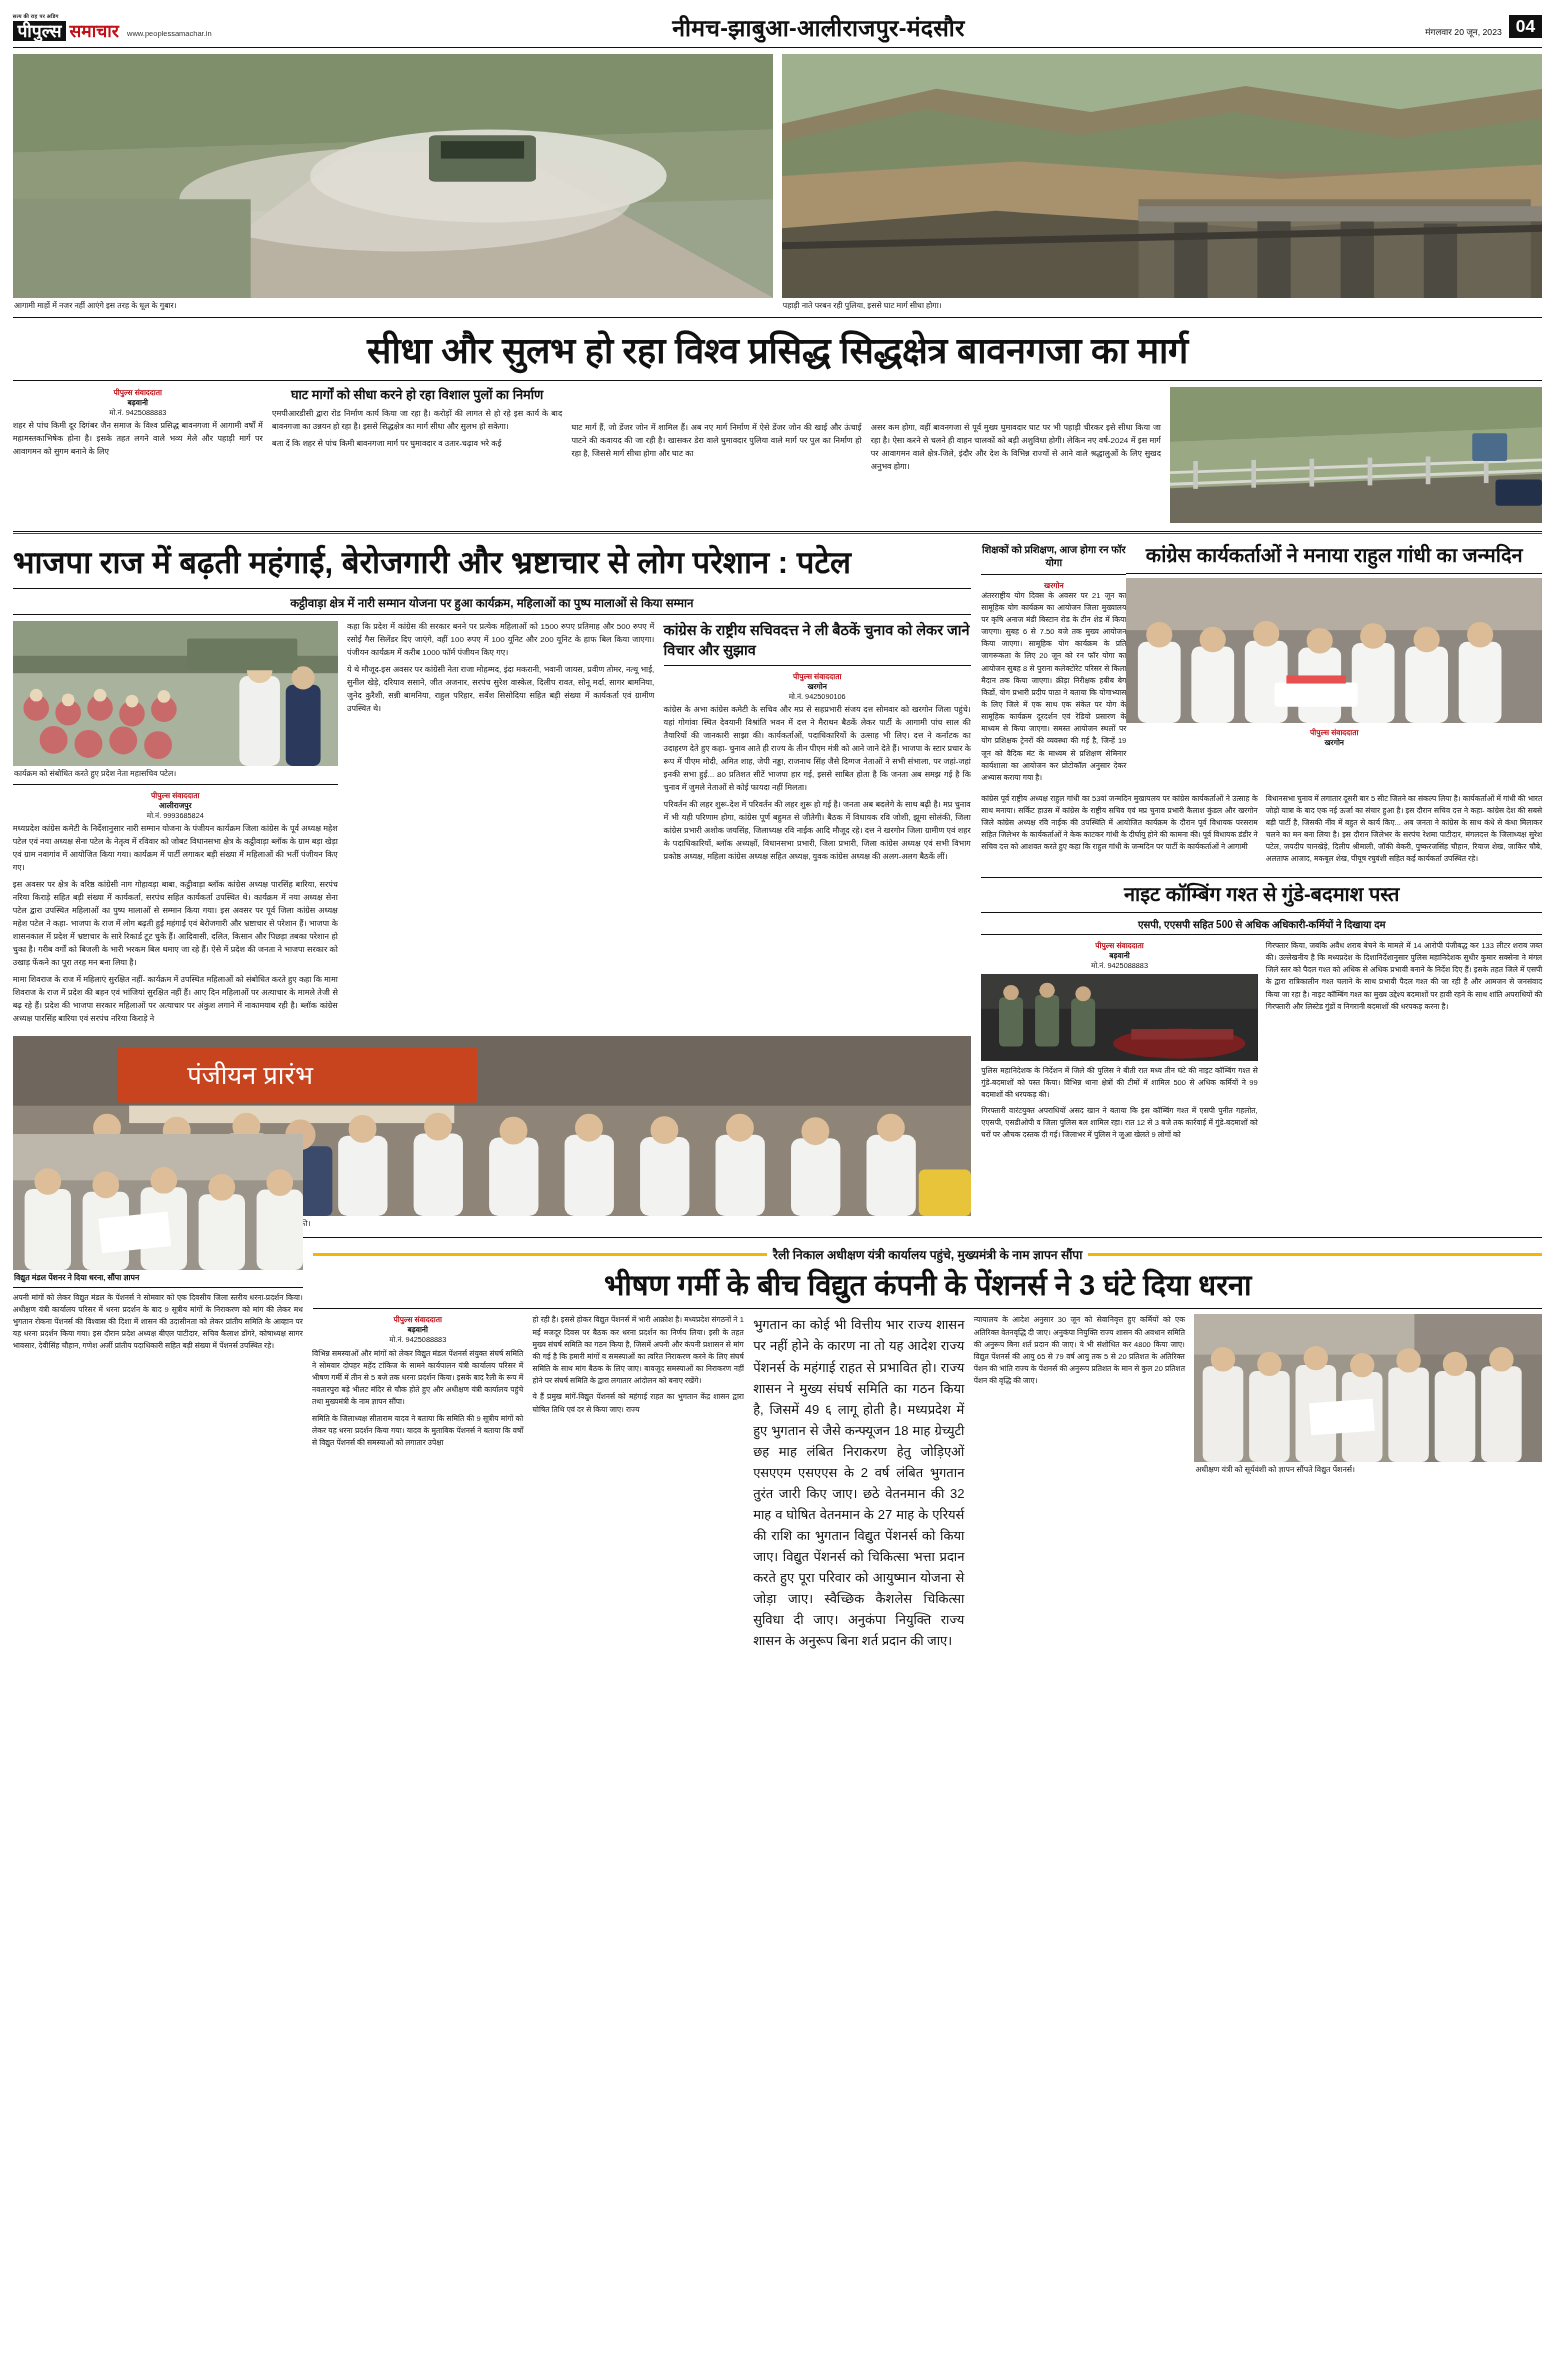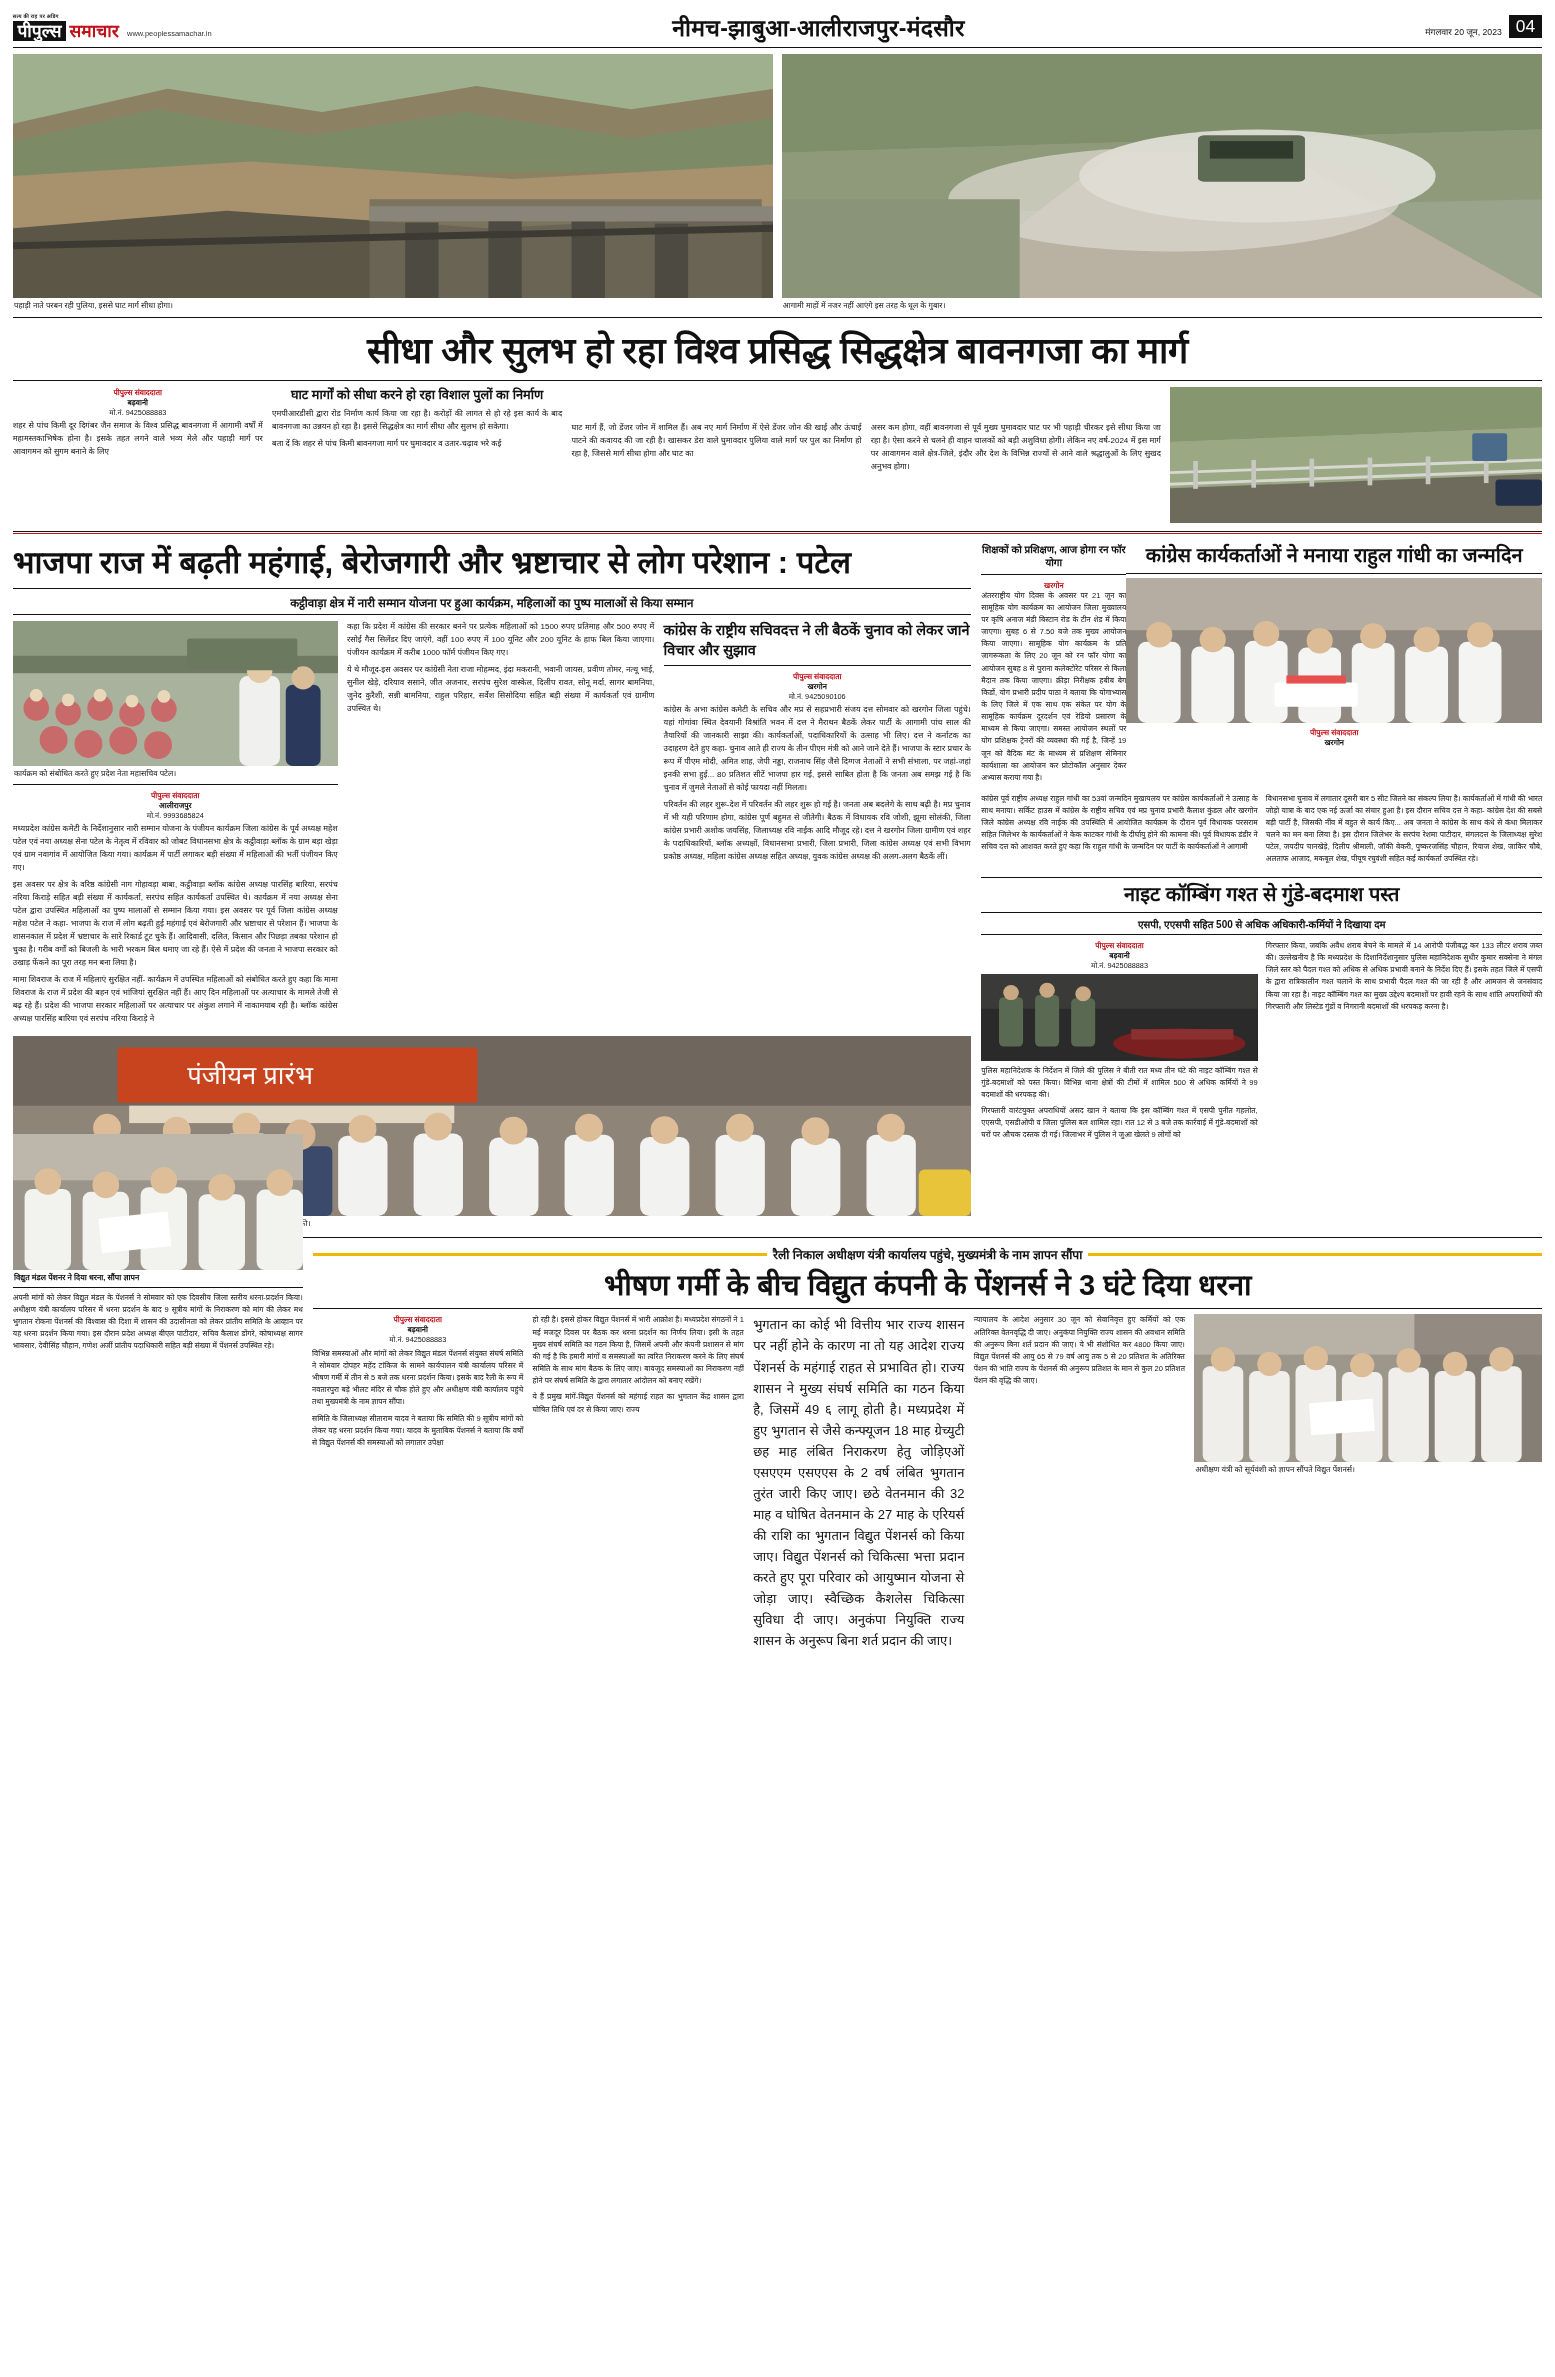--- a/index.html
+++ b/index.html
@@ -16,21 +16,21 @@
   .mh-left { display: flex; align-items: flex-end; gap: 8.1px; }
   .logo-box { display: flex; flex-direction: column; }
   .logo-top { font-size: 5.2px; letter-spacing: 0.3px; color: #222; margin-bottom: 1.2px; font-weight: bold; }
   .logo-main { display: flex; align-items: center; gap: 3.5px; }
   .logo-peoples { background: #111; color: #fff; font-size: 17.4px; font-weight: bold; padding: 1.2px 4.6px; line-height: 1.05; }
   .logo-samachar { color: #c0111a; font-size: 17.4px; font-weight: bold; line-height: 1.05; }
   .logo-url { font-size: 7.5px; color: #333; padding-bottom: 3.5px; }
   .mh-center { font-size: 23px; font-weight: bold; color: #111; letter-spacing: 0.3px; }
   .mh-right { display: flex; align-items: flex-end; gap: 7px; }
   .mh-date { font-size: 8.7px; color: #111; }
-  .page-num { background: #111; color: #fff; font-size: 17.4px; font-weight: normal; padding: 0.6px 7px; }
+  .page-num { background: #111; color: #fff; font-size: 17.4px; font-weight: bold; padding: 0.6px 7px; }
 
   
   .photo { background: linear-gradient(160deg,#9aa98c,#7e8b6e); position: relative; overflow: hidden; }
   .photo.rocky { background: linear-gradient(165deg,#b9a88a 0%, #8d7f63 38%, #6e6a4e 62%, #4a4a3d 100%); }
   .photo.road  { background: linear-gradient(170deg,#cfd6cb 0%, #a9b39c 35%, #8a9279 60%, #6f7560 100%); }
   .photo.rail  { background: linear-gradient(180deg,#b9c4ae 0%, #9aa88d 45%, #8d9a84 100%); }
   .photo.crowd { background: linear-gradient(170deg,#c3c8c0 0%, #9fa79a 40%, #87907f 100%); }
   .photo.indoor{ background: linear-gradient(170deg,#a9a29a 0%, #8a8279 45%, #6d665d 100%); }
   .photo.night { background: linear-gradient(170deg,#4a4a4a 0%, #2e2e2e 60%, #1c1c1c 100%); }
   .photo.stage { background: linear-gradient(170deg,#b5aba0 0%, #8e8478 45%, #6e665c 100%); }
@@ -93,56 +93,56 @@
       <div class="logo-url">www.peoplessamachar.in</div>
     </div>
     <div class="mh-center">नीमच-झाबुआ-आलीराजपुर-मंदसौर</div>
     <div class="mh-right">
       <div class="mh-date">मंगलवार 20 जून, 2023</div>
       <div class="page-num">04</div>
     </div>
   </div>
 
   <div class="top-photos">
+    <div>
+      <div class="photo road ph1">
+        <svg width="100%" height="100%" viewBox="0 0 640 420" preserveAspectRatio="none">
+          <rect width="640" height="420" fill="#9aa38c"></rect>
+          <path d="M0,0 L640,0 L640,130 L0,170Z" fill="#7f8f6c"></path>
+          <path d="M0,170 L640,130 L640,250 L0,280Z" fill="#8e9a7a"></path>
+          <path d="M120,420 L280,170 L420,170 L640,420Z" fill="#b9b2a3"></path>
+          <ellipse cx="400" cy="210" rx="150" ry="80" fill="#e8e6e0" opacity=".85"></ellipse>
+          <ellipse cx="330" cy="250" rx="190" ry="90" fill="#dedad2" opacity=".7"></ellipse>
+          <rect x="350" y="140" width="90" height="80" rx="6" fill="#5d6b55"></rect>
+          <rect x="360" y="150" width="70" height="30" fill="#2f3a2c"></rect>
+          <rect x="0" y="250" width="200" height="170" fill="#8a9478"></rect>
+        </svg>
+      </div>
+      <div class="cap">आगामी माहों में नजर नहीं आएंगे इस तरह के धूल के गुबार।</div>
+    </div>
     <div>
       <div class="photo rocky ph1">
         <svg width="100%" height="100%" viewBox="0 0 640 420" preserveAspectRatio="none">
           <rect width="640" height="420" fill="#8d8164"></rect>
           <path d="M0,120 L130,60 L260,100 L390,55 L520,95 L640,60 L640,0 L0,0Z" fill="#9fb08f"></path>
           <path d="M0,150 L120,95 L250,140 L380,100 L520,145 L640,110 L640,200 L0,210Z" fill="#7d8a66"></path>
           <path d="M0,210 L200,185 L420,215 L640,190 L640,300 L0,320Z" fill="#a8916d"></path>
           <path d="M0,300 L180,270 L400,300 L640,275 L640,420 L0,420Z" fill="#5c5646"></path>
           <rect x="300" y="250" width="330" height="170" fill="#6e6959" opacity=".75"></rect>
           <g fill="#4d4a42">
             <rect x="330" y="290" width="28" height="130"></rect>
               <rect x="400" y="285" width="28" height="135"></rect>
             <rect x="470" y="288" width="28" height="132"></rect>
               <rect x="540" y="292" width="28" height="128"></rect>
           </g>
           <rect x="300" y="262" width="340" height="26" fill="#8a857a"></rect>
           <path d="M0,330 L640,300" stroke="#3c3a33" stroke-width="12" fill="none"></path>
         </svg>
       </div>
       <div class="cap">पहाड़ी नाते परबन रही पुलिया, इससे घाट मार्ग सीधा होगा।</div>
-    </div>
-    <div>
-      <div class="photo road ph1">
-        <svg width="100%" height="100%" viewBox="0 0 640 420" preserveAspectRatio="none">
-          <rect width="640" height="420" fill="#9aa38c"></rect>
-          <path d="M0,0 L640,0 L640,130 L0,170Z" fill="#7f8f6c"></path>
-          <path d="M0,170 L640,130 L640,250 L0,280Z" fill="#8e9a7a"></path>
-          <path d="M120,420 L280,170 L420,170 L640,420Z" fill="#b9b2a3"></path>
-          <ellipse cx="400" cy="210" rx="150" ry="80" fill="#e8e6e0" opacity=".85"></ellipse>
-          <ellipse cx="330" cy="250" rx="190" ry="90" fill="#dedad2" opacity=".7"></ellipse>
-          <rect x="350" y="140" width="90" height="80" rx="6" fill="#5d6b55"></rect>
-          <rect x="360" y="150" width="70" height="30" fill="#2f3a2c"></rect>
-          <rect x="0" y="250" width="200" height="170" fill="#8a9478"></rect>
-        </svg>
-      </div>
-      <div class="cap">आगामी माहों में नजर नहीं आएंगे इस तरह के धूल के गुबार।</div>
     </div>
   </div>
 
   <div class="rule-thin" style="margin-top:5.8px;"></div>
   <div class="lead-headline">सीधा और सुलभ हो रहा विश्व प्रसिद्ध सिद्धक्षेत्र बावनगजा का मार्ग</div>
   <div class="rule-thin" style="margin-bottom:5.8px;"></div>
 
   <div class="lead-grid">
     <div>
       <div class="byline">पीपुल्स संवाददाता</div>

